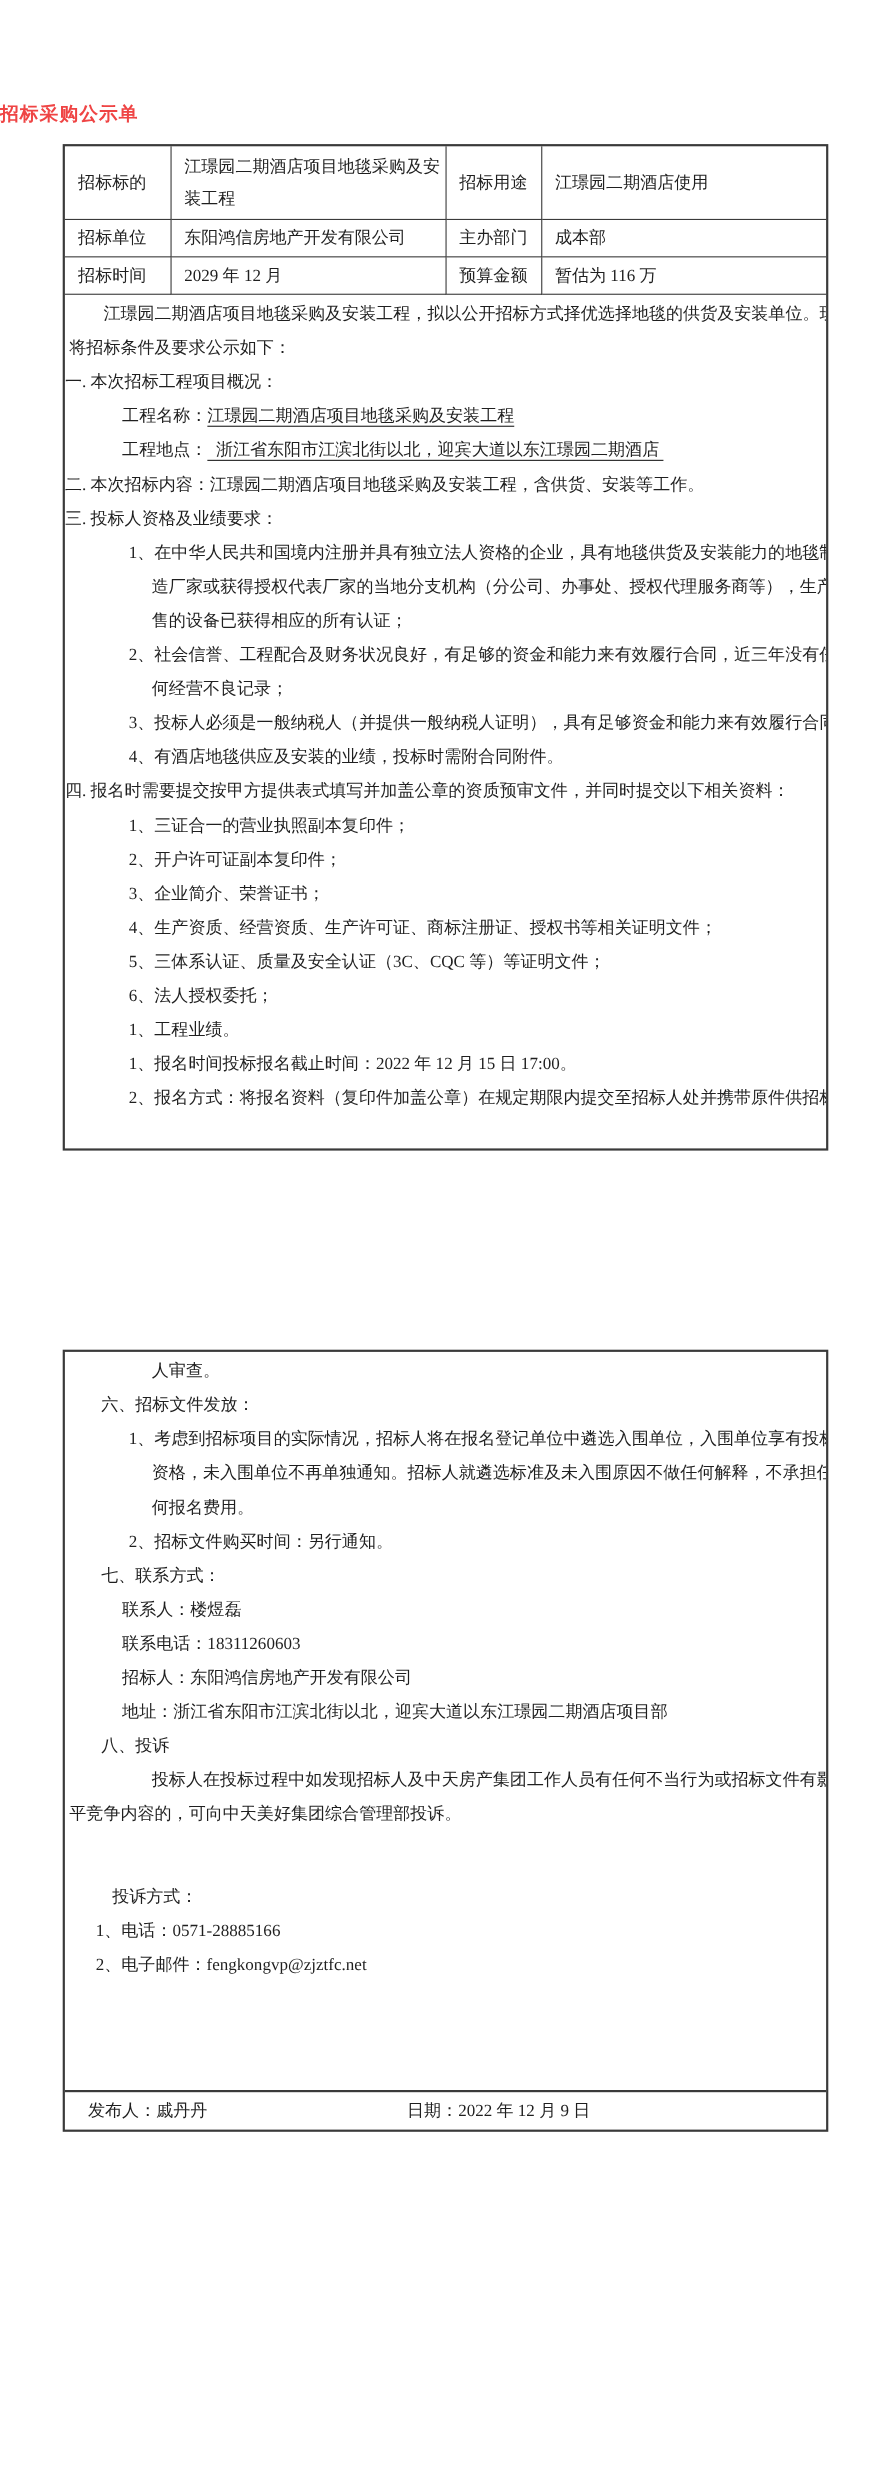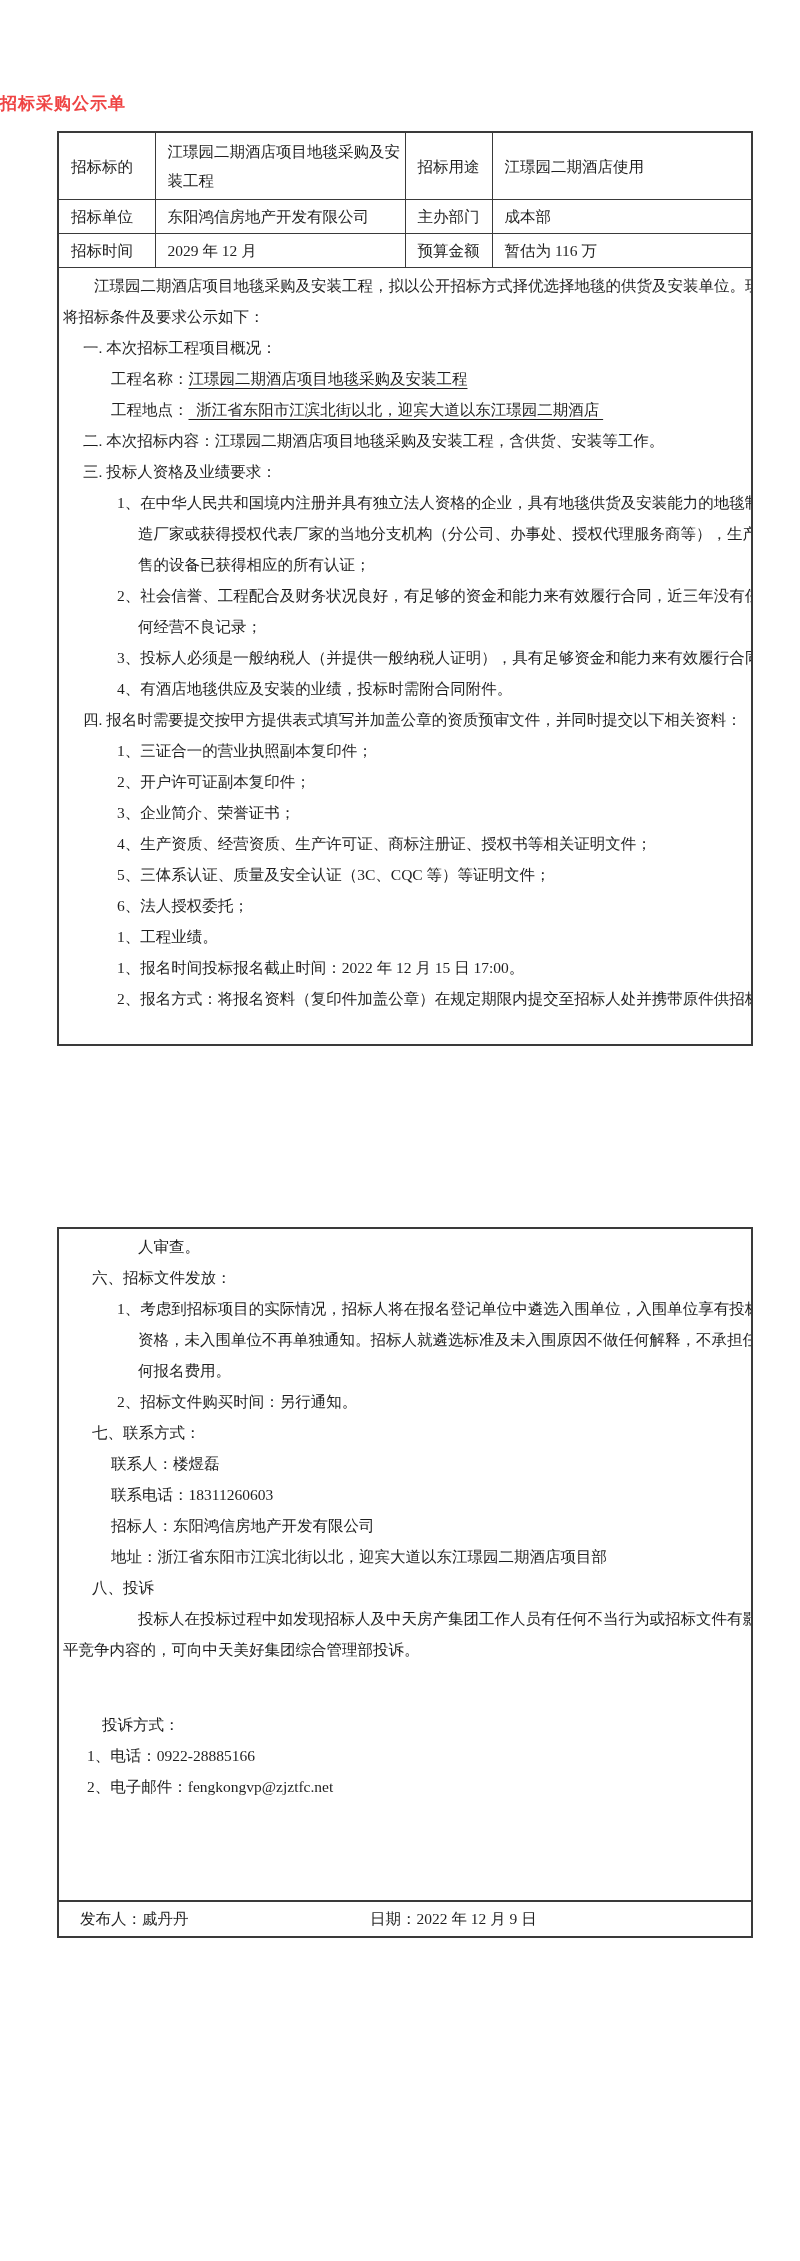--- a/index.html
+++ b/index.html
@@ -45,21 +45,21 @@
   .r2 td{height:29px;}
   .r3 td{height:28px;}
 
   .lines{position:relative;width:100%;padding-top:2px;}
   .line{
     height:31px;line-height:31px;
     font-size:15.5px;white-space:pre;overflow:hidden;color:#1f1f1f;
   }
   .flush{padding-left:4px;}
   .para{padding-left:35px;}
-  .sect{padding-left:24px;}
+  .sect{}
   .sect2{padding-left:33px;}
   .sub{padding-left:52px;}
   .num{padding-left:58px;}
   .cont{padding-left:79px;}
   .cmpw{padding-left:43px;margin-top:44px;}
   .numsm{padding-left:28px;}
   .u{text-decoration:underline;text-underline-offset:4px;text-decoration-thickness:1px;}
 
   .pub-footer{
     position:absolute;left:0;bottom:0;width:100%;height:36px;
@@ -148,21 +148,21 @@
         <div class="line num">2、招标文件购买时间：另行通知。</div>
         <div class="line sect2">七、联系方式：</div>
         <div class="line sub">联系人：楼煜磊</div>
         <div class="line sub">联系电话：18311260603</div>
         <div class="line sub">招标人：东阳鸿信房地产开发有限公司</div>
         <div class="line sub">地址：浙江省东阳市江滨北街以北，迎宾大道以东江璟园二期酒店项目部</div>
         <div class="line sect2">八、投诉</div>
         <div class="line cont">投标人在投标过程中如发现招标人及中天房产集团工作人员有任何不当行为或招标文件有影响公</div>
         <div class="line flush">平竞争内容的，可向中天美好集团综合管理部投诉。</div>
         <div class="line cmpw">投诉方式：</div>
-        <div class="line numsm">1、电话：0922-28885166</div>
+        <div class="line numsm">1、电话：0571-28885166</div>
         <div class="line numsm">2、电子邮件：fengkongvp@zjztfc.net</div>
       </div>
     <div class="pub-footer">
       <span class="publisher">发布人：戚丹丹</span>
       <span class="pubdate">日期：2022 年 12 月 9 日</span>
     </div>
   </div>
 
 </div>
 

